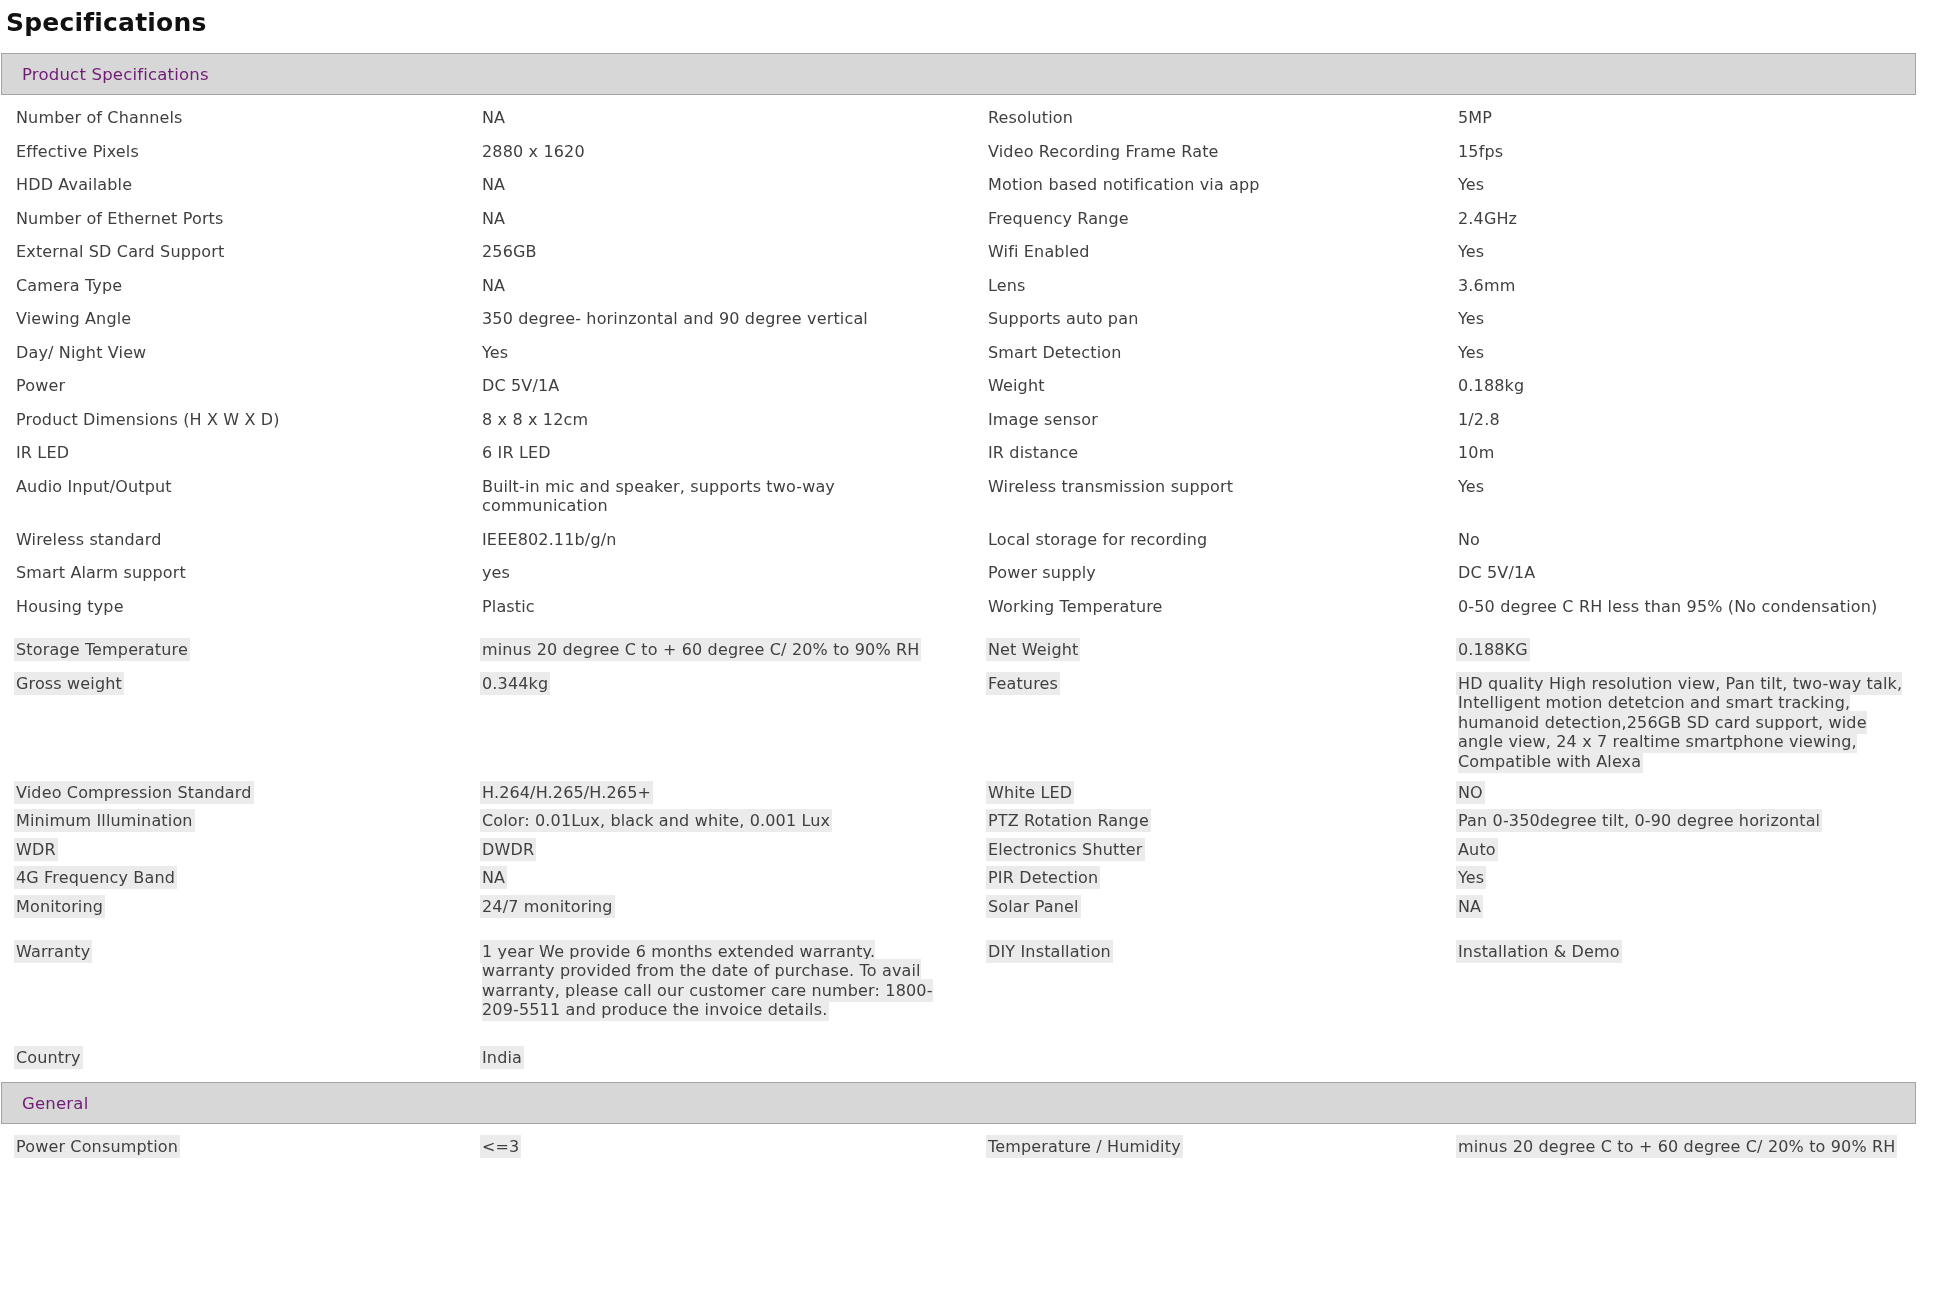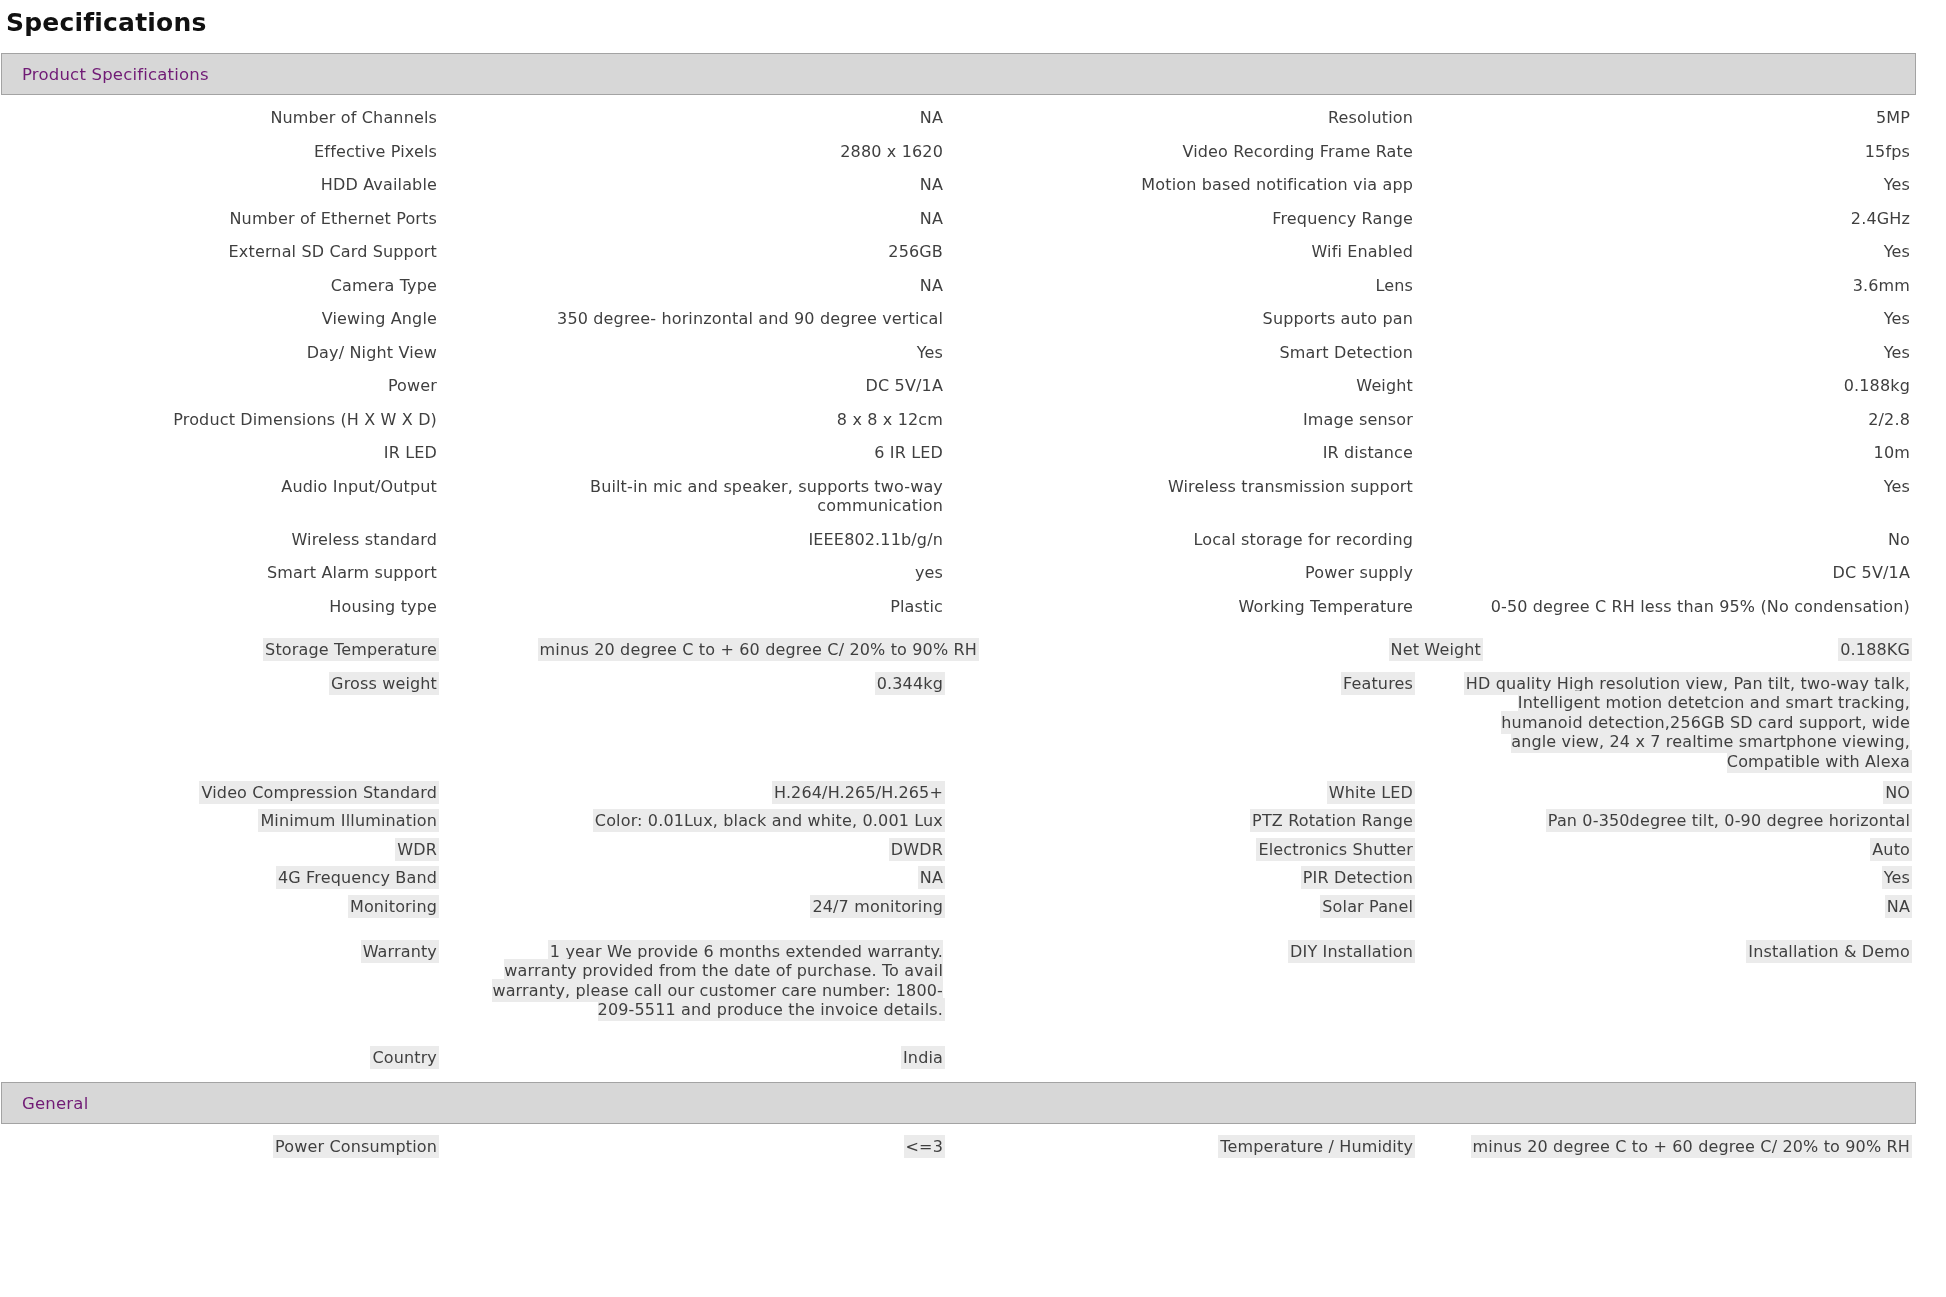--- a/index.html
+++ b/index.html
@@ -20,24 +20,23 @@
     border:1px solid var(--header-border,#a3a3a3);
     height:42px;display:flex;align-items:center;
     padding-left:20px;box-sizing:border-box;
     font-size:16.5px;color:#701a75;letter-spacing:.2px;
   }
   .rows{padding:6px 0 2px 15px;}
   .row{
     display:grid;
     grid-template-columns:466px 506px 470px auto;
     padding:7px 0;
-    text-align:right;
   }
   .row.tight{padding:4.5px 0;}
-  .row.gap{margin-top:10px;gap:34px;}
+  .row.gap{margin-top:10px;}
   .cell{
     font-size:16px;line-height:19.5px;letter-spacing:.15px;
     padding-right:45px;
   }
   .cell:last-child{padding-right:6px;}
   .t{display:inline;}
   .row.hl .t{
     background:var(--highlight,#ebebeb);
     box-shadow:0 0 0 2px var(--highlight,#ebebeb);
   }
@@ -114,21 +113,21 @@
     <div class="cell label"><span class="t">Power</span></div>
     <div class="cell value"><span class="t">DC 5V/1A</span></div>
     <div class="cell label"><span class="t">Weight</span></div>
     <div class="cell value"><span class="t">0.188kg</span></div>
   </div>
 
   <div class="row">
     <div class="cell label"><span class="t">Product Dimensions (H X W X D)</span></div>
     <div class="cell value"><span class="t">8 x 8 x 12cm</span></div>
     <div class="cell label"><span class="t">Image sensor</span></div>
-    <div class="cell value"><span class="t">2/2.8</span></div>
+    <div class="cell value"><span class="t">1/2.8</span></div>
   </div>
 
   <div class="row">
     <div class="cell label"><span class="t">IR LED</span></div>
     <div class="cell value"><span class="t">6 IR LED</span></div>
     <div class="cell label"><span class="t">IR distance</span></div>
     <div class="cell value"><span class="t">10m</span></div>
   </div>
 
   <div class="row">

